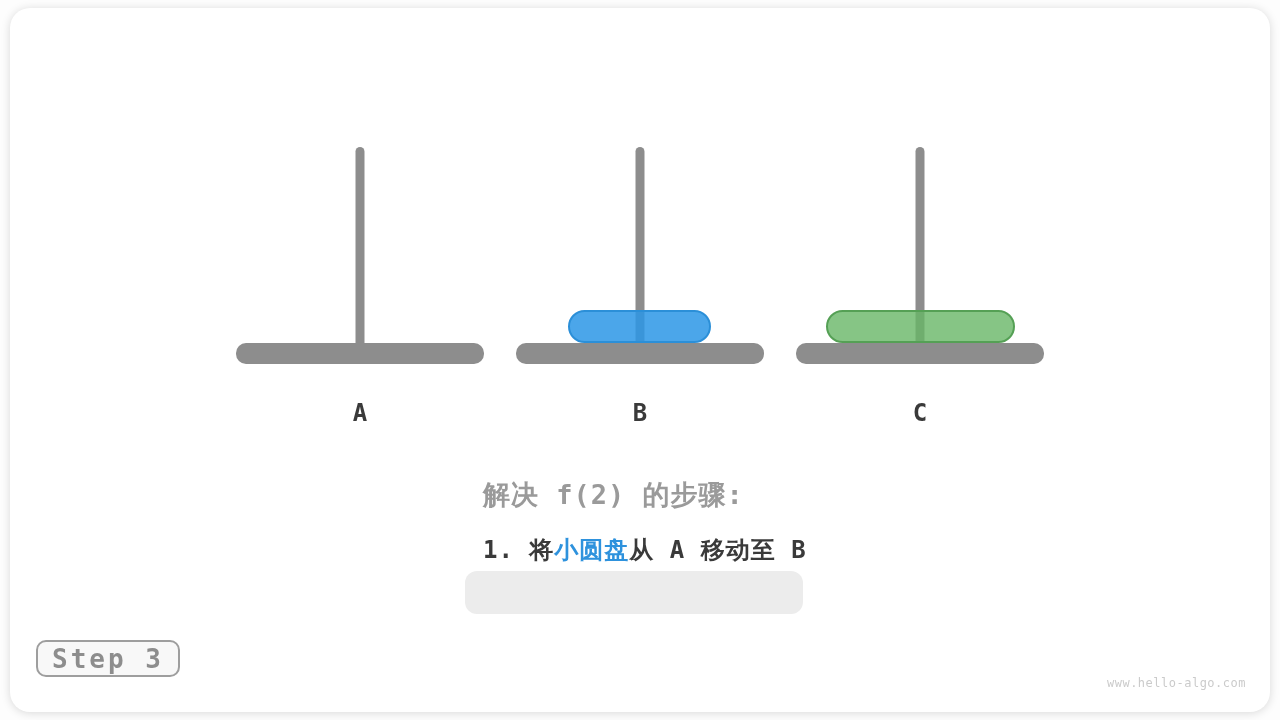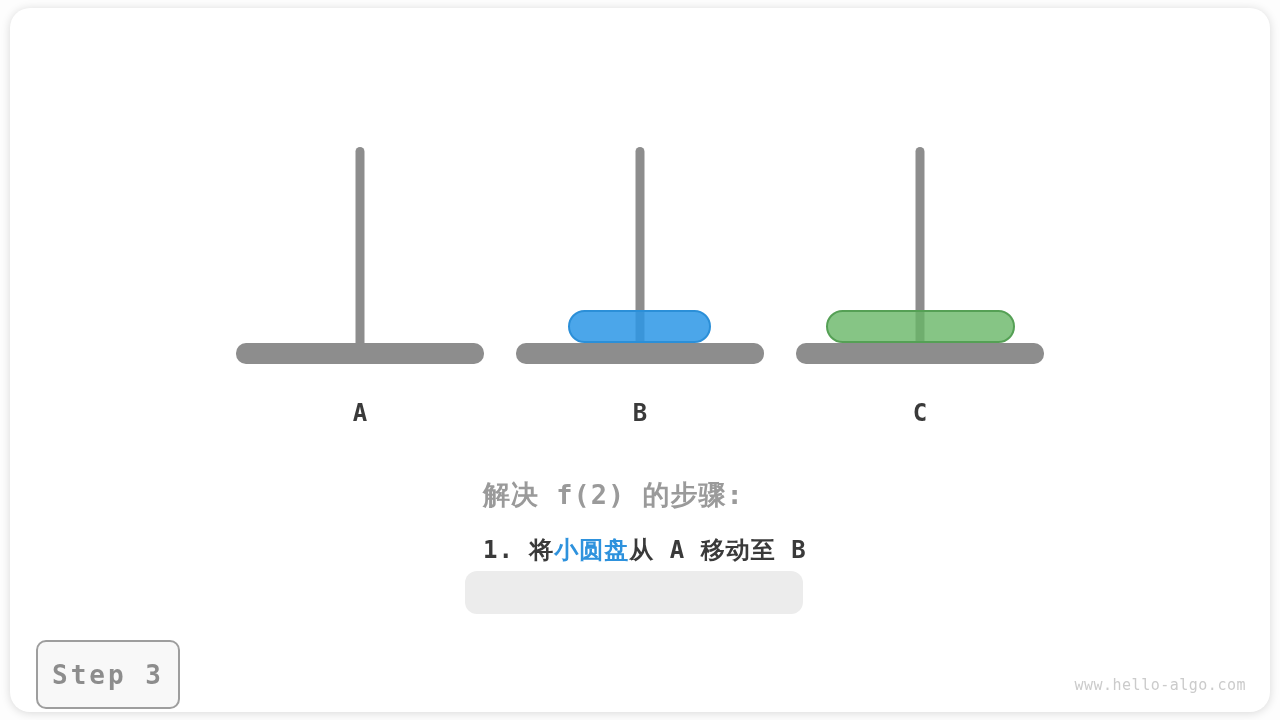--- a/index.html
+++ b/index.html
@@ -59,29 +59,29 @@
     font-size: 24px; font-weight: 600; color: #3a3a3a; letter-spacing: 1px;
     white-space: nowrap;
   }
   .step-1 { top: 534px; }
   .step-2 { top: 580px; }
   .txt-blue  { color: #2e92dd; text-align: center; }
   .txt-green { color: #4fa053; }
 
   
   .step-badge {
-    position: absolute; left: 36px; top: 640px; width: 144px; height: 69px;
+    position: absolute; left: 36px; top: 640px; width: 144px; height: 37px;
     background: #f8f8f8; border: 2px solid #9e9e9e; border-radius: 10px;
     display: flex; align-items: center; justify-content: center;
     font-size: 26px; font-weight: 700; color: #8d8d8d; letter-spacing: 3px;
     font-family: "DejaVu Sans Mono", monospace;
   }
   .watermark {
     position: absolute; right: 34px; top: 676px;
-    font-size: 15px; color: #cbcbcb; letter-spacing: 0.5px;
+    font-size: 12px; color: #cbcbcb; letter-spacing: 0.5px;
     font-family: "DejaVu Sans Mono", monospace;
   }
 </style>
 </head>
 <body>
 
 <div class="canvas">
   <div class="card"></div>
 
   <div class="peg peg-a">

